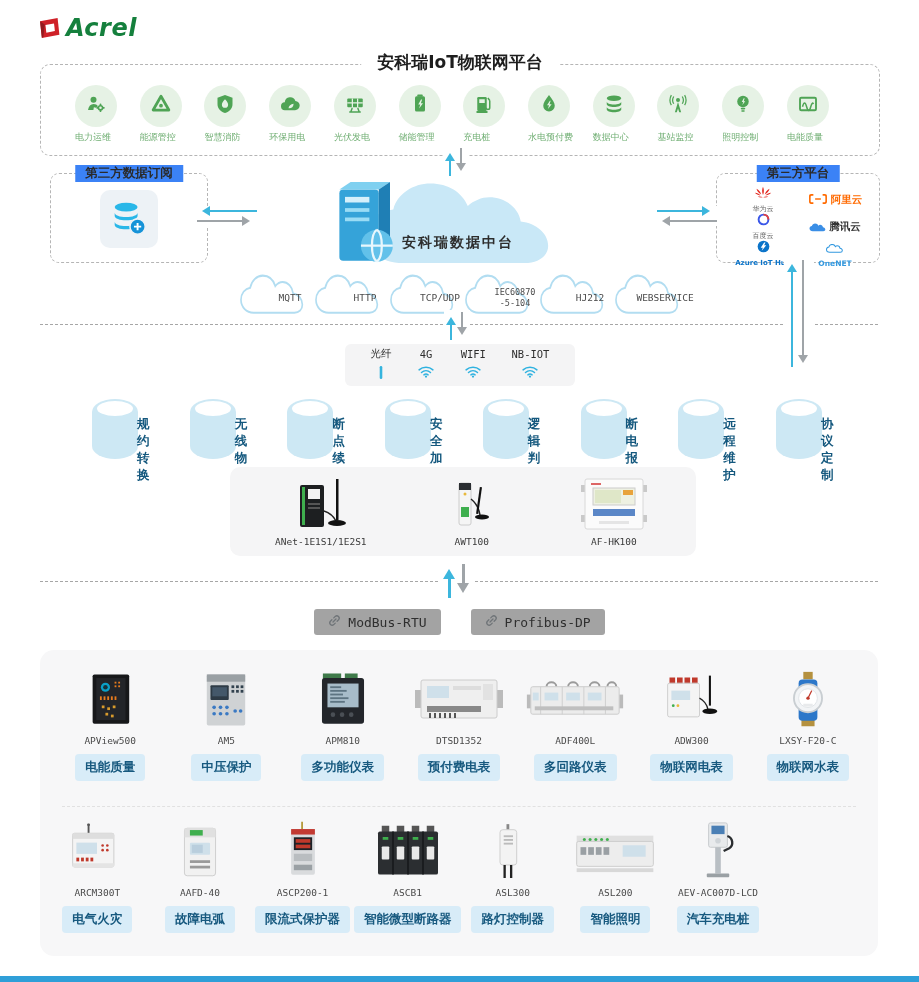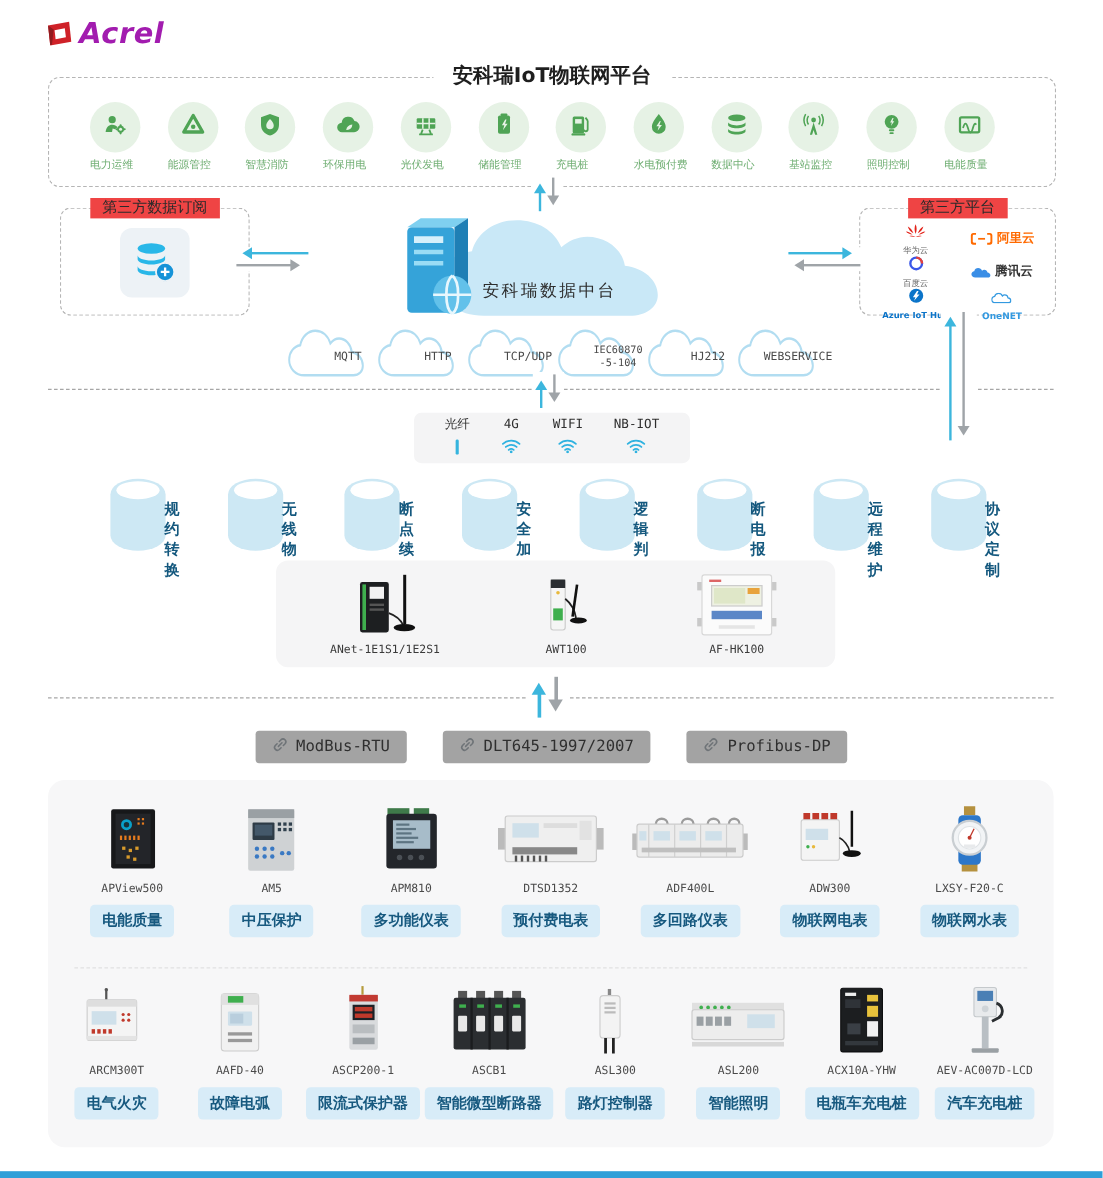--- a/index.html
+++ b/index.html
@@ -2,21 +2,21 @@
 <html><head>
 <meta charset="utf-8">
 <style>
   html,body{margin:0;padding:0;background:#fff;}
   .page{position:relative;width:919px;height:982px;background:#fff;overflow:hidden;
         font-family:"DejaVu Sans",sans-serif;color:#333;}
 
   
   .brand{position:absolute;left:36px;top:14px;display:flex;align-items:center;gap:3px;}
   .brand svg{width:27px;height:26px;}
-  .brand-name{font-size:24px;font-weight:800;font-style:italic;color:#a21caf;letter-spacing:.5px;}
+  .brand-name{font-size:24px;font-weight:800;font-style:italic;color:#15803d;letter-spacing:.5px;}
 
   
   .top-box{position:absolute;left:40px;top:64px;width:838px;height:90px;
            border:1px dashed #b5b5b5;border-radius:10px;}
   .top-title{position:absolute;left:50%;top:-14px;transform:translateX(-50%);
              background:#fff;padding:0 16px;font-size:17px;font-weight:700;color:#1e1e1e;white-space:nowrap;}
   .apps-row{position:absolute;left:34px;right:34px;top:20px;display:flex;justify-content:space-between;}
   .app{display:flex;flex-direction:column;align-items:flex-start;width:58px;}
   .app-circle{width:42px;height:42px;border-radius:50%;background:#e6f2e5;
               display:flex;align-items:center;justify-content:center;}
@@ -37,31 +37,31 @@
       border:5px solid transparent;border-right:8px solid currentColor;}
   .head-right::after{content:"";position:absolute;right:-8px;top:-4px;
       border:5px solid transparent;border-left:8px solid currentColor;}
   .v.big{width:3px;}
   .big.head-up::before{left:-5px;top:-10px;border-width:6px;border-bottom-width:10px;}
   .big.head-down::after{left:-5px;bottom:-10px;border-width:6px;border-top-width:10px;}
 
   
   .dash-box{position:absolute;border:1px dashed #b5b5b5;border-radius:9px;}
   .box-title{position:absolute;top:-9px;left:50%;transform:translateX(-50%);
-             background:#ef4444;padding:0 10px;font-size:12.5px;font-weight:400;color:#2a2a2a;white-space:nowrap;}
+             background:#3b82f6;padding:0 10px;font-size:12.5px;font-weight:700;color:#2a2a2a;white-space:nowrap;}
   .left-box{left:50px;top:173px;width:156px;height:88px;}
   .db-tile{width:58px;height:58px;margin:16px auto 0;background:#edf2f6;border-radius:10px;
            display:flex;align-items:center;justify-content:center;}
   .db-tile svg{width:42px;height:42px;}
 
   .big-cloud{position:absolute;left:360px;top:180px;width:196px;height:90px;}
   .big-cloud > svg{position:absolute;inset:0;width:100%;height:100%;}
   .cloud-server{position:absolute;left:50%;top:5px;transform:translateX(-50%);width:42px;height:46px;}
   .cloud-label{position:absolute;left:0;right:0;top:54px;text-align:center;
-               font-size:14px;font-weight:400;color:#2d2d2d;letter-spacing:2px;}
+               font-size:14px;font-weight:700;color:#2d2d2d;letter-spacing:2px;}
 
   .right-box{left:716px;top:173px;width:162px;height:88px;}
   .plat-grid{position:absolute;left:10px;right:8px;top:12px;bottom:5px;
              display:grid;grid-template-columns:1fr 1fr;align-items:center;justify-items:center;}
   .plat{display:flex;align-items:center;justify-content:center;gap:3px;flex-direction:column;line-height:1;}
   .plat-label{white-space:nowrap;}
   .plat-huawei-cloud .plat-label{color:#666;font-size:7px;margin-top:1px;}
   .plat-baidu-cloud .plat-label{color:#666;font-size:7px;margin-top:1px;}
   .plat-aliyun{flex-direction:row;} .plat-aliyun .plat-label{color:#ff6a00;font-weight:700;font-size:10.5px;}
   .plat-tencent-cloud{flex-direction:row;text-align:center;} .plat-tencent-cloud .plat-label{color:#333;font-weight:600;font-size:10.5px;}
@@ -564,26 +564,20 @@
       <div class="chip">
     <span class="chip-icon"><svg viewBox="0 0 14 14">
             <path d="M5.4 8.6 8.6 5.4M4.2 6.2 2.6 7.8a2.55 2.55 0 0 0 3.6 3.6l1.6-1.6M9.8 7.8l1.6-1.6a2.55 2.55 0 0 0-3.6-3.6L6.2 4.2" fill="none" stroke="#6f7478" stroke-width="1.4" stroke-linecap="round"></path>
           </svg></span>
     <span class="chip-label">ModBus-RTU</span>
   </div>
       <div class="chip">
     <span class="chip-icon"><svg viewBox="0 0 14 14">
             <path d="M5.4 8.6 8.6 5.4M4.2 6.2 2.6 7.8a2.55 2.55 0 0 0 3.6 3.6l1.6-1.6M9.8 7.8l1.6-1.6a2.55 2.55 0 0 0-3.6-3.6L6.2 4.2" fill="none" stroke="#6f7478" stroke-width="1.4" stroke-linecap="round"></path>
           </svg></span>
-    <span class="chip-label">DLT645-1997/2007</span>
-  </div>
-      <div class="chip">
-    <span class="chip-icon"><svg viewBox="0 0 14 14">
-            <path d="M5.4 8.6 8.6 5.4M4.2 6.2 2.6 7.8a2.55 2.55 0 0 0 3.6 3.6l1.6-1.6M9.8 7.8l1.6-1.6a2.55 2.55 0 0 0-3.6-3.6L6.2 4.2" fill="none" stroke="#6f7478" stroke-width="1.4" stroke-linecap="round"></path>
-          </svg></span>
     <span class="chip-label">Profibus-DP</span>
   </div>
     </div>
 
   <div class="products-panel">
     <div class="prod-row r1" id="prodRow1">
         <div class="prod">
     <div class="prod-art">
             <svg viewBox="0 0 70 64" style="width:64px;height:60px">
               <rect x="16" y="4" width="40" height="54" rx="2" fill="#17181a"></rect>
@@ -872,38 +866,20 @@
                 <rect x="36" y="28" width="6" height="8"></rect>
               </g>
               <rect x="8" y="50" width="80" height="4" fill="#d8d8d8"></rect>
             </svg>
           </div>
     <div class="prod-model">ASL200</div>
     <div class="prod-chip">智能照明</div>
   </div>
         <div class="prod">
     <div class="prod-art">
-            <svg viewBox="0 0 70 64" style="width:64px;height:62px">
-              <rect x="16" y="2" width="38" height="58" rx="2" fill="#1c1e20" stroke="#0e0f10"></rect>
-              <rect x="20" y="6" width="10" height="3" fill="#eee"></rect>
-              <rect x="20" y="12" width="14" height="8" fill="#2f3338"></rect>
-              <g fill="#e8c23c">
-                <rect x="40" y="8" width="10" height="6"></rect>
-                <rect x="40" y="18" width="10" height="10"></rect>
-              </g>
-              <rect x="40" y="32" width="10" height="14" fill="#f2f2f2"></rect>
-              <rect x="22" y="34" width="12" height="10" fill="#3a3f45"></rect>
-              <rect x="20" y="50" width="30" height="4" fill="#33383d"></rect>
-            </svg>
-          </div>
-    <div class="prod-model">ACX10A-YHW</div>
-    <div class="prod-chip">电瓶车充电桩</div>
-  </div>
-        <div class="prod">
-    <div class="prod-art">
             <svg viewBox="0 0 64 64" style="width:60px;height:62px">
               <rect x="22" y="2" width="20" height="26" rx="2" fill="#e8eaec" stroke="#c5c9cc"></rect>
               <rect x="25" y="5" width="14" height="9" fill="#4a7fb5"></rect>
               <circle cx="32" cy="21" r="3" fill="#cfd4d8"></circle>
               <path d="M42 16c6 2 7 10 2 13l-6 3" stroke="#2b2e31" stroke-width="2.5" fill="none"></path>
               <rect x="29" y="28" width="6" height="28" fill="#b9bfc4"></rect>
               <rect x="20" y="56" width="24" height="4" rx="1" fill="#9aa0a4"></rect>
             </svg>
           </div>
     <div class="prod-model">AEV-AC007D-LCD</div>

